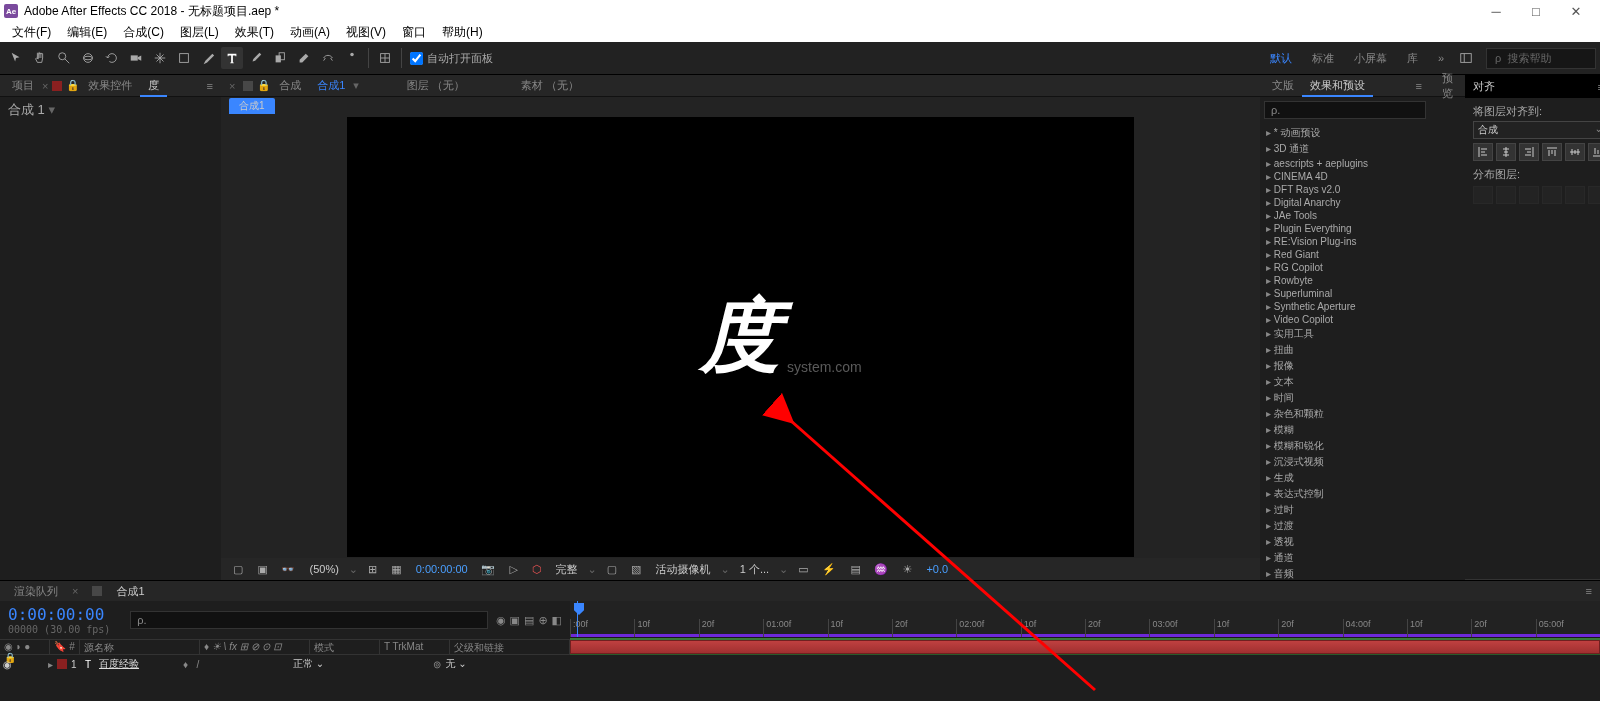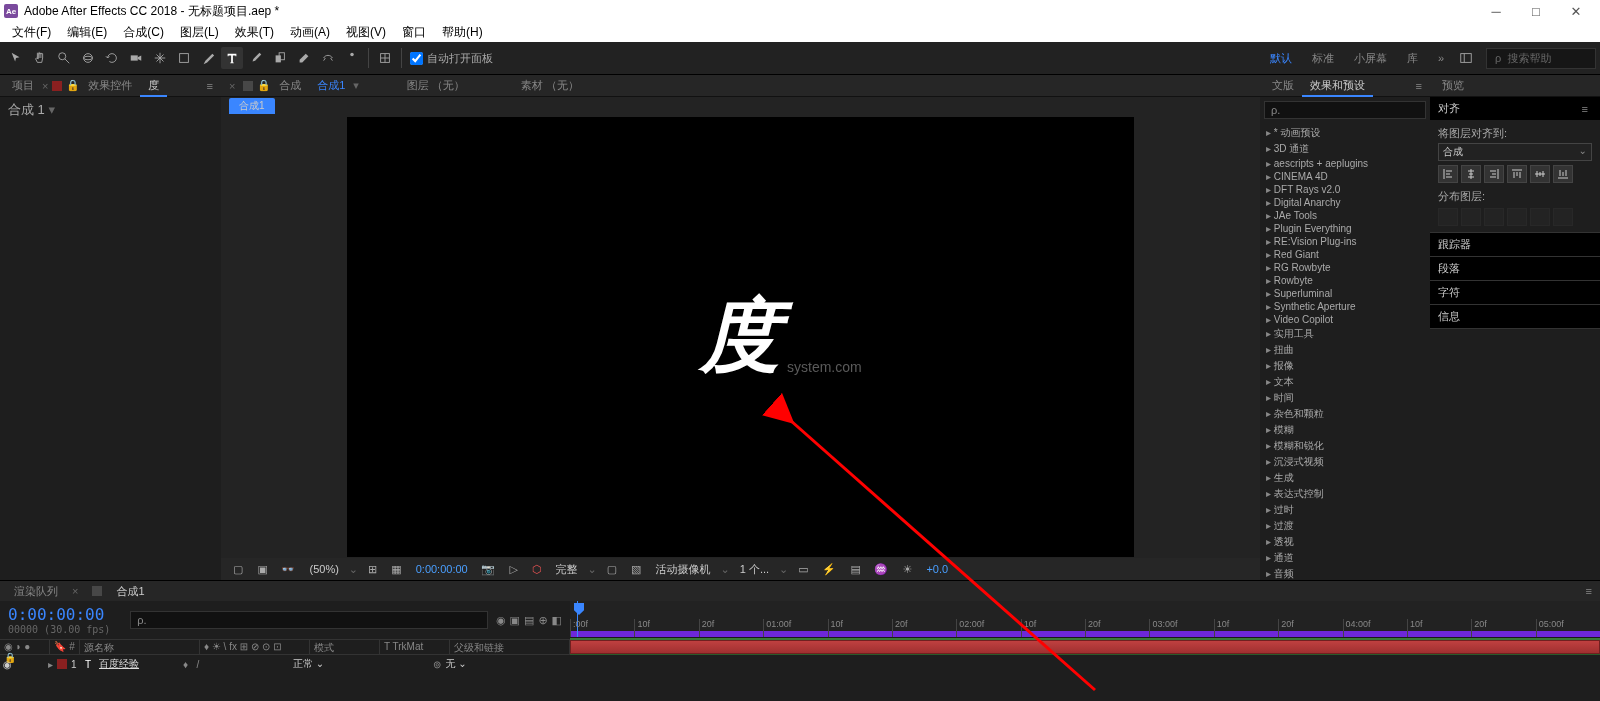--- a/index.html
+++ b/index.html
@@ -37,21 +37,21 @@
 .flow-tab { padding:1px 10px; color:#ccc; font-size:10px; background:#3a86ff; border-radius:2px 2px 0 0; }
 .viewer { flex:1; background:#232323; display:flex; align-items:center; justify-content:center; position:relative; }
 .canvas { width:787px; height:440px; background:#000; display:flex; align-items:center; justify-content:center; position:relative; }
 .canvas-text { color:#fff; font-size:80px; font-family:"STKaiti","KaiTi",serif; font-style:italic; font-weight:bold; }
 .watermark { position:absolute; color:#5a5a5a; font-size:22px; font-family:Arial; }
 .viewer-footer { height:22px; background:#262626; display:flex; align-items:center; padding:0 8px; font-size:11px; color:#aaa; gap:6px; }
 .viewer-footer .item { padding:0 4px; }
 .viewer-footer .dropdown { color:#ccc; }
 .viewer-footer .link { color:#4a9fff; }
 .col-right { width:170px; background:#1e1e1e; display:flex; flex-direction:column; overflow:hidden; }
-.col-right2 { width:170px; background:#1e1e1e; display:flex; flex-direction:column; }
+.col-right2 { width:170px; background:#1e1e1e; display:flex; flex-direction:row; }
 .effects-search { background:#111; border:1px solid #333; margin:4px; padding:2px 6px; color:#888; font-size:11px; }
 .tree { flex:1; overflow-y:auto; font-size:10px; font-family:Consolas,monospace; color:#aaa; padding:2px 4px;}
 .tree-item { padding:1px 2px; white-space:nowrap; }
 .tree-item::before { content:"▸ "; color:#888; }
 .r2-section { border-bottom:1px solid #333; }
 .r2-header { padding:4px 8px; background:#000000; color:#ccc; display:flex; align-items:center; }
 .r2-body { padding:6px 8px; color:#aaa; }
 .align-row { display:flex; gap:3px; margin-top:4px; }
 .align-btn { width:20px; height:18px; background:#333; border:1px solid #444; display:flex; align-items:center; justify-content:center; }
 .align-btn svg { width:12px; height:12px; }
@@ -67,21 +67,21 @@
 .tl-header { display:flex; align-items:center; padding:4px 8px; }
 .timecode { color:#3a86ff; font-size:16px; font-family:Consolas,monospace; }
 .tl-search { flex:1; margin-left:20px; background:#111; border:1px solid #333; padding:2px 6px; color:#888; }
 .tl-columns { height:16px; display:flex; font-size:10px; color:#888; border-top:1px solid #333; border-bottom:1px solid #333; }
 .tl-col { padding:1px 4px; border-right:1px solid #333; }
 .tl-row { height:18px; display:flex; align-items:center; font-size:10px; color:#ccc; }
 .tl-row .eye { width:14px; text-align:center; }
 .tl-row .chip { width:10px; height:10px; background:#8a2020; margin:0 4px; }
 .tl-row .name { text-decoration:underline; color:#ddd; }
 .tl-right { flex:1; background:#1e1e1e; position:relative; }
-.ruler { height:36px; background:#222; position:relative; border-bottom:6px solid #6d28d9; }
+.ruler { height:36px; background:#222; position:relative; border-bottom:3px solid #6d28d9; }
 .ruler-marks { position:absolute; top:18px; left:0; right:0; height:18px; display:flex; font-size:9px; color:#888; }
 .ruler-mark { flex:1; border-left:1px solid #444; padding-left:2px; }
 .playhead { position:absolute; top:0; left:4px; width:10px; height:36px; }
 .playhead::before { content:""; position:absolute; top:0; left:3px; width:1px; height:100%; background:#3a86ff; }
 .playhead-head { position:absolute; top:2px; left:0; width:10px; height:12px; background:#3a86ff; clip-path:polygon(0 0,100% 0,100% 60%,50% 100%,0 60%); }
 .track { height:18px; background:linear-gradient(#3a7a3a,#2a5a2a); position:relative; border-top:1px solid #1a1a1a; }
 .track-layer { position:absolute; top:2px; left:0; right:0; height:14px; background:linear-gradient(#c04040,#a03030); border:1px solid #702020; }
 .arrow { position:absolute; pointer-events:none; }
 .sub-timecode { font-size:10px; color:#666; font-family:Consolas,monospace; }
 </style>
@@ -294,21 +294,21 @@
         <div class="tree-item">* 动画预设</div>
         <div class="tree-item">3D 通道</div>
         <div class="tree-item">aescripts + aeplugins</div>
         <div class="tree-item">CINEMA 4D</div>
         <div class="tree-item">DFT Rays v2.0</div>
         <div class="tree-item">Digital Anarchy</div>
         <div class="tree-item">JAe Tools</div>
         <div class="tree-item">Plugin Everything</div>
         <div class="tree-item">RE:Vision Plug-ins</div>
         <div class="tree-item">Red Giant</div>
-        <div class="tree-item">RG Rowbyte</div>
+        <div class="tree-item">RG Copilot</div>
         <div class="tree-item">Rowbyte</div>
         <div class="tree-item">Superluminal</div>
         <div class="tree-item">Synthetic Aperture</div>
         <div class="tree-item">Video Copilot</div>
         <div class="tree-item">实用工具</div>
         <div class="tree-item">扭曲</div>
         <div class="tree-item">报像</div>
         <div class="tree-item">文本</div>
         <div class="tree-item">时间</div>
         <div class="tree-item">杂色和颗粒</div>
@@ -424,21 +424,21 @@
         <span style="margin-left:8px;color:#888;">◉</span>
         <span style="margin-left:4px;color:#888;">▣</span>
         <span style="margin-left:4px;color:#888;">▤</span>
         <span style="margin-left:4px;color:#888;">⊕</span>
         <span style="margin-left:4px;color:#888;">◧</span>
       </div>
       <div class="tl-columns">
         <div class="tl-col" style="width:50px;">◉ ◗ ● 🔒</div>
         <div class="tl-col" style="width:30px;">🔖 #</div>
         <div class="tl-col" style="width:120px;">源名称</div>
-        <div class="tl-col" style="width:110px;">♦ ☀ \ fx ⊞ ⊘ ⊙ ⊡</div>
+        <div class="tl-col" style="width:110px;font-style:italic;">♦ ☀ \ fx ⊞ ⊘ ⊙ ⊡</div>
         <div class="tl-col" style="width:70px;">模式</div>
         <div class="tl-col" style="width:70px;">T  TrkMat</div>
         <div class="tl-col" style="flex:1;">父级和链接</div>
       </div>
       <div class="tl-row">
         <span class="eye">◉</span>
         <span style="width:34px;"></span>
         <span style="color:#888;">▸</span>
         <span class="chip"></span>
         <span style="width:14px;">1</span>

